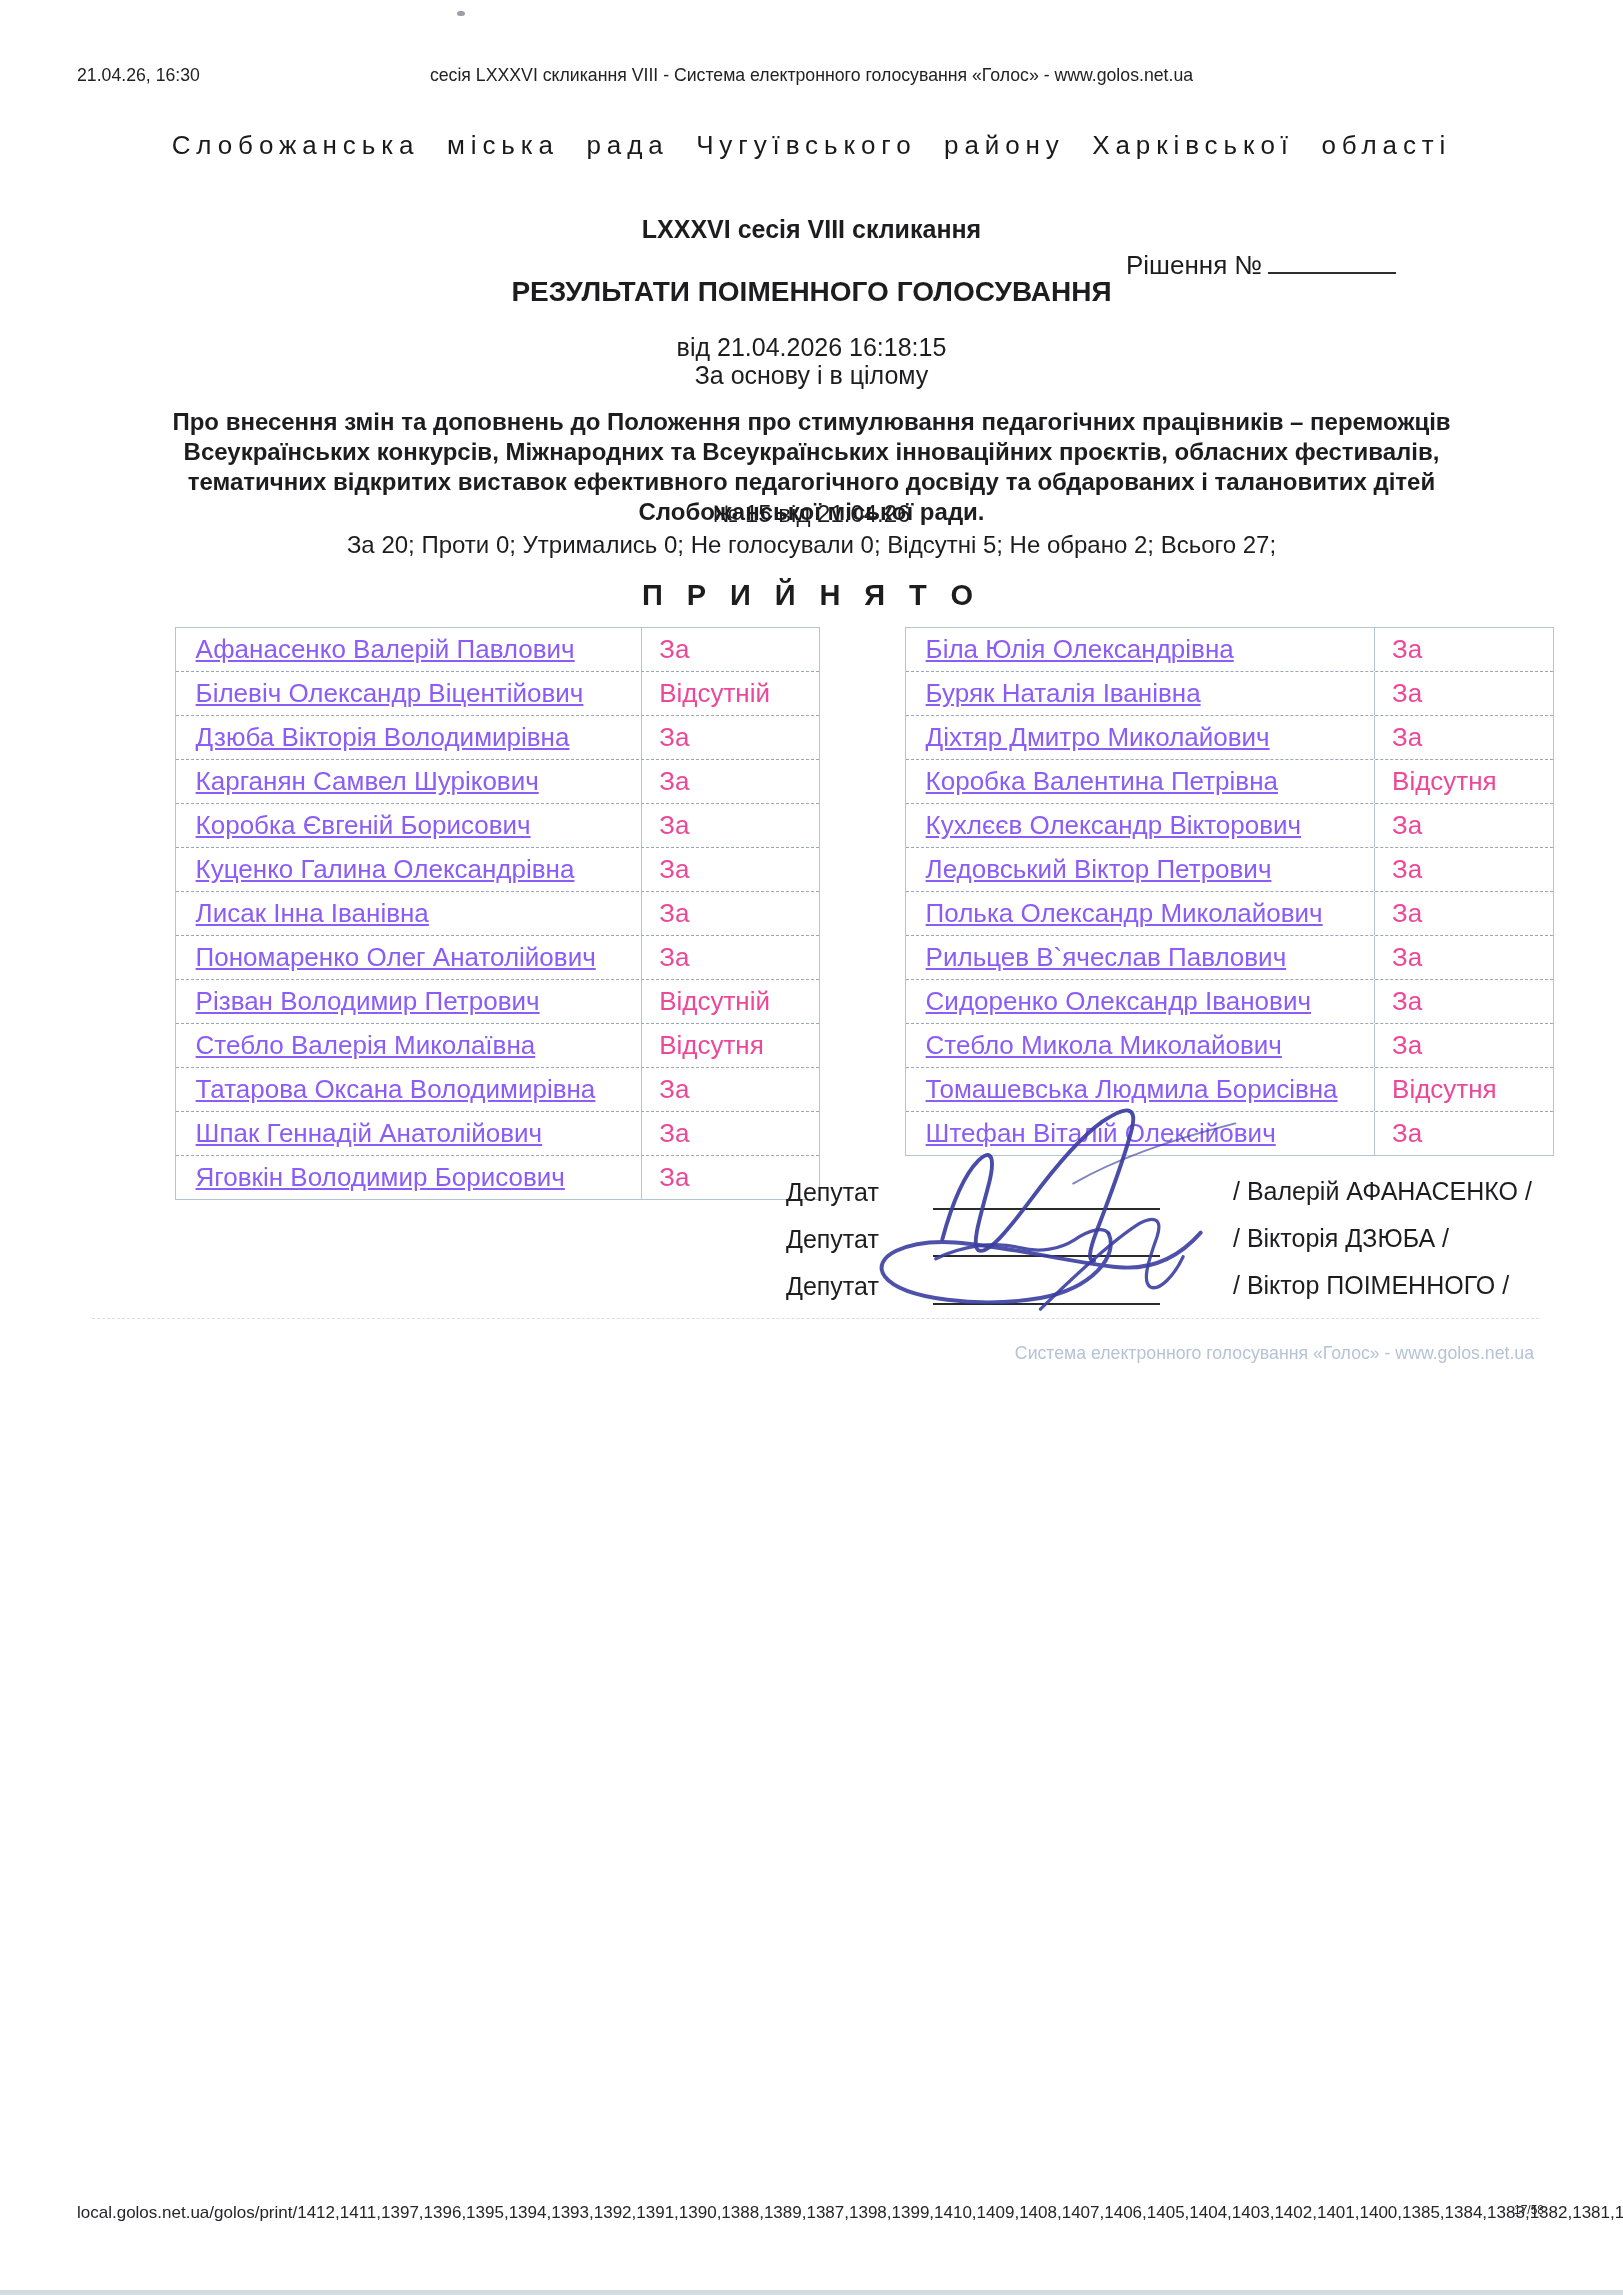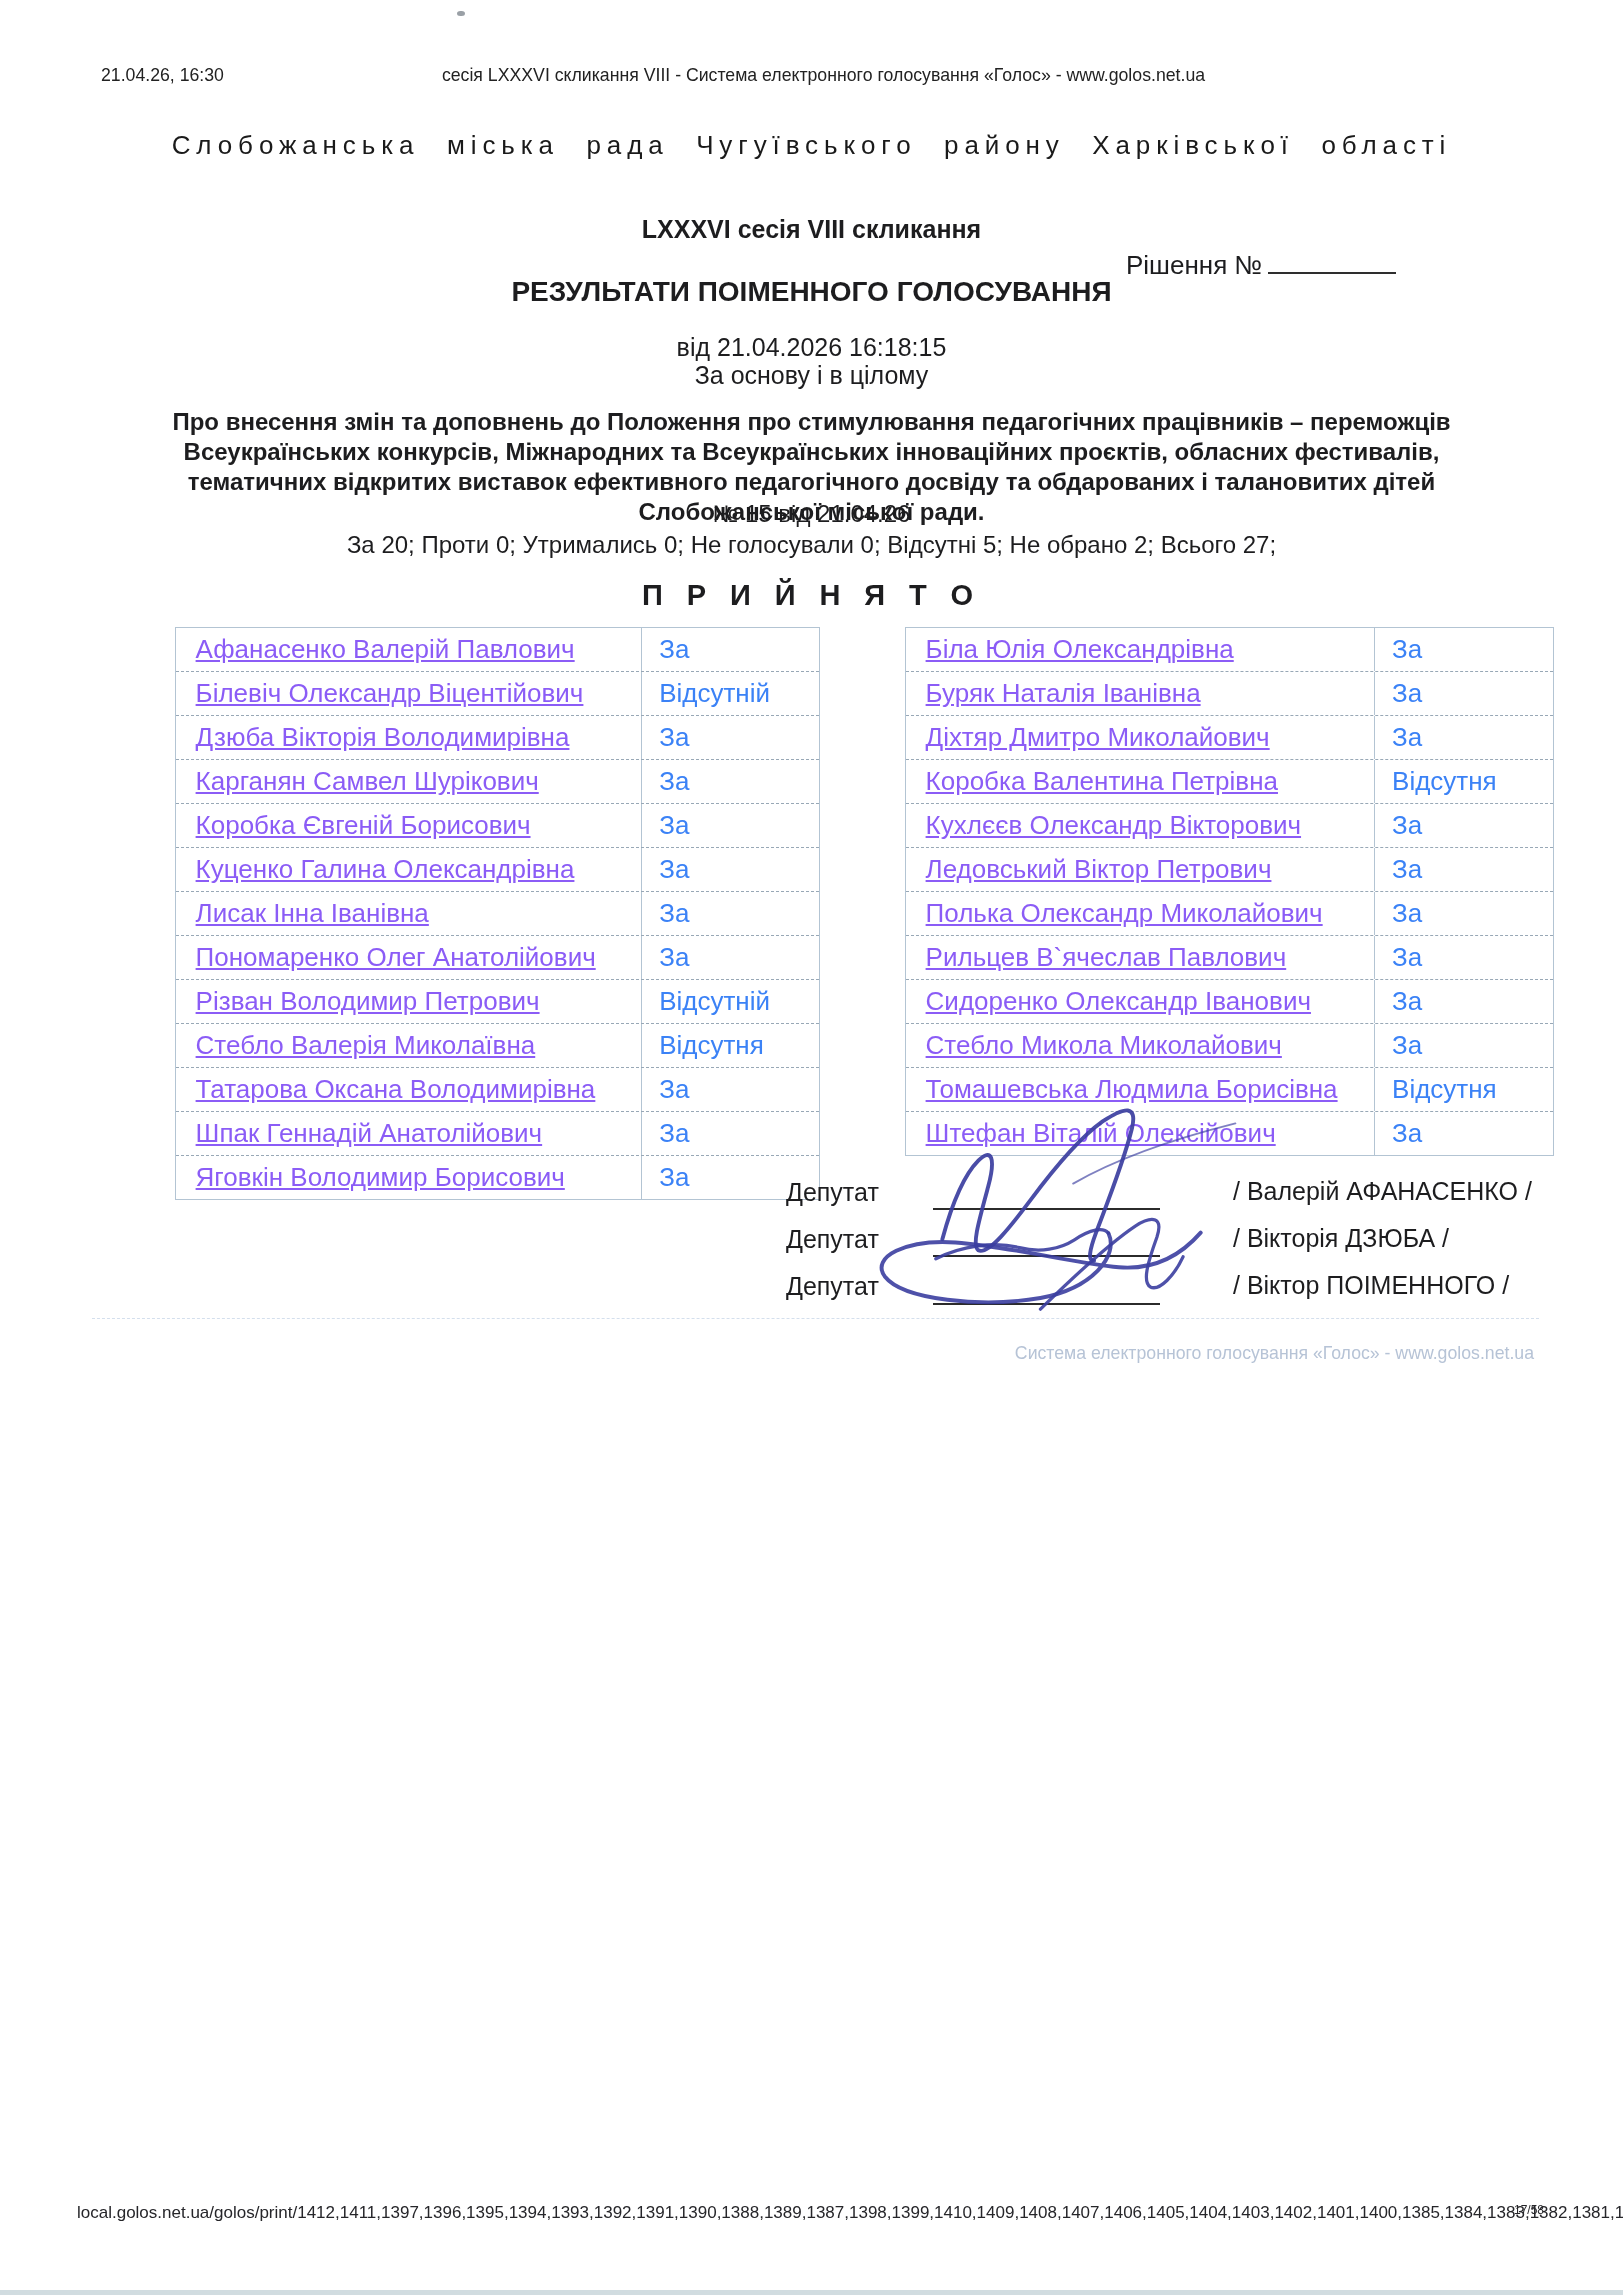--- a/index.html
+++ b/index.html
@@ -7,21 +7,21 @@
     position:relative;
     width:1623px;height:2295px;
     background:#ffffff;
     font-family:"Liberation Sans",sans-serif;
     color:#1d1d1f;
     overflow:hidden;
   }
   .abs{position:absolute;}
   .center{left:0;right:0;text-align:center;}
 
-  .hdr{font-size:17.7px;color:#222;margin-left:24px;}
+  .hdr{font-size:17.7px;color:#222;}
   .hdr-left{left:77px;top:65px;}
   .hdr-center{top:65px;}
 
   .speck{left:457px;top:10.5px;width:7.9px;height:5.9px;background:#9aa0a6;border-radius:50%;filter:blur(0.7px);}
 
   .org-title{top:130px;font-size:26px;letter-spacing:5.9px;word-spacing:14.4px;color:#1a1a1a;}
   .session-title{top:215px;font-size:25px;font-weight:bold;}
   .decision{left:1126px;top:250px;font-size:26px;white-space:nowrap;}
   .decision .blank{display:inline-block;width:128px;height:22px;border-bottom:2.6px solid #2e2e2e;margin-left:5.2px;}
   .results-title{top:276px;font-size:28px;font-weight:bold;text-align:center;}
@@ -31,21 +31,21 @@
   .subject-num{top:500px;font-size:24px;font-weight:normal;}
   .summary{top:531px;font-size:24px;}
   .accepted{top:579px;font-size:29px;font-weight:bold;letter-spacing:7.9px;}
 
   .vtable{position:absolute;top:627px;border:1.3px solid #b3c4d3;background:#fff;}
   .vtable-left{left:175px;width:643px;}
   .vtable-right{left:905px;width:647px;}
   .vrow{display:flex;height:43px;border-bottom:1.3px dashed #98a8b6;}
   .vrow:last-child{border-bottom:none;}
   .vname{width:72.5%;border-right:1.3px solid #b3c4d3;display:flex;align-items:center;padding-left:19.6px;font-size:26px;color:#8b5cf6;box-sizing:border-box;text-decoration:underline;}
-  .vvote{flex:1;display:flex;align-items:center;padding-left:17px;font-size:26px;color:#3b82f6;}
+  .vvote{flex:1;display:flex;align-items:center;padding-left:17px;font-size:26px;color:#ec4899;}
 
   .sig-label{left:786px;font-size:25px;}
   .sig-line{left:933px;width:227px;height:0;border-top:2.6px solid #2b2b2b;}
   .sig-name{left:1233px;font-size:25px;white-space:nowrap;}
 
   .ink-svg{left:844px;top:1092px;}
 
   .wm-line{left:92px;width:1447px;height:0;top:1318px;border-top:1.3px dashed rgba(176,196,222,0.55);}
   .wm-text{right:89px;top:1343px;font-size:17.7px;color:#b6c3d6;}
 

